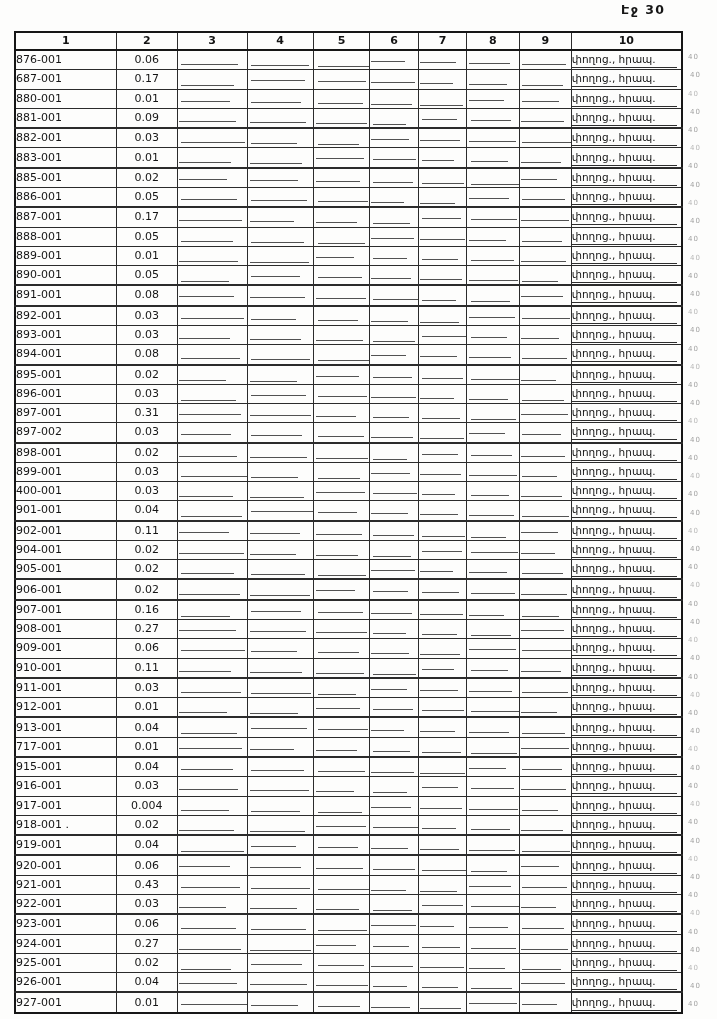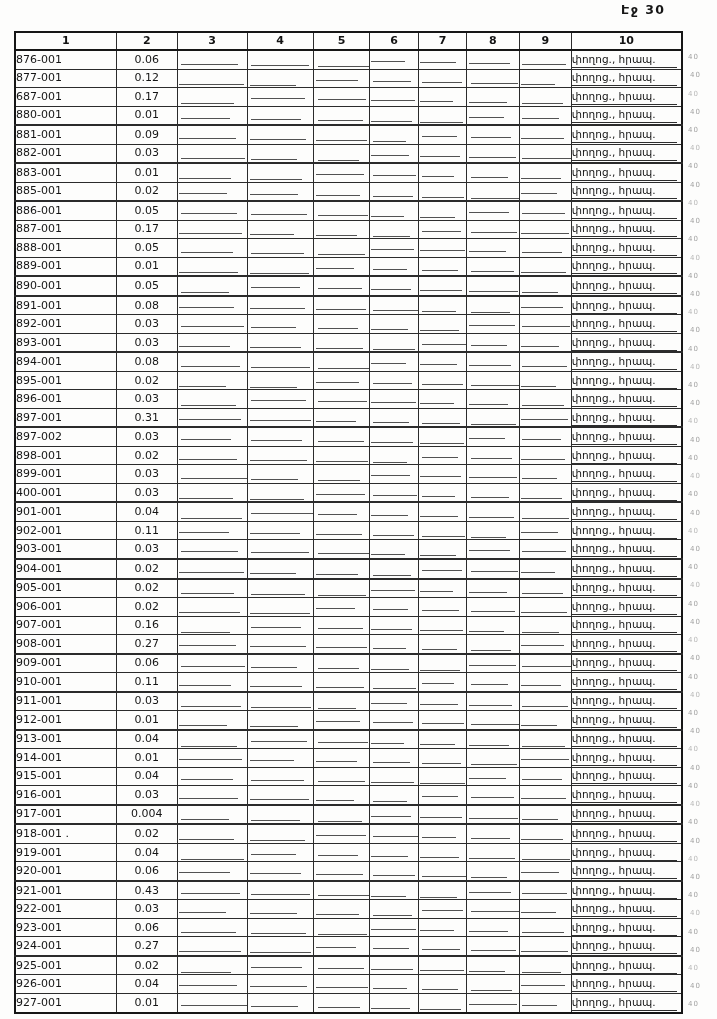--- a/index.html
+++ b/index.html
@@ -117,46 +117,20 @@
           </td>
           <td class="empty">
             <div class="dash" style="top: 12px; left: 4%; width: 80%;"></div>
           </td>
           <td class="empty">
             <div class="dash" style="top: 13px; left: 5%; width: 85%;"></div>
           </td>
           <td class="street"><span>փողոց., հրապ.</span></td>
         </tr>
         <tr>
-          <td class="id">877-001</td>
-          <td class="val">0.12</td>
-          <td class="empty">
-            <div class="dash" style="top: 14px; left: 2%; width: 94%;"></div>
-          </td>
-          <td class="empty">
-            <div class="dash" style="top: 15px; left: 3%; width: 71%;"></div>
-          </td>
-          <td class="empty">
-            <div class="dash" style="top: 10px; left: 4%; width: 76%;"></div>
-          </td>
-          <td class="empty">
-            <div class="dash" style="top: 11px; left: 5%; width: 81%;"></div>
-          </td>
-          <td class="empty">
-            <div class="dash" style="top: 12px; left: 6%; width: 86%;"></div>
-          </td>
-          <td class="empty">
-            <div class="dash" style="top: 13px; left: 7%; width: 91%;"></div>
-          </td>
-          <td class="empty">
-            <div class="dash" style="top: 14px; left: 2%; width: 68%;"></div>
-          </td>
-          <td class="street"><span>փողոց., հրապ.</span></td>
-        </tr>
-        <tr>
           <td class="id">687-001</td>
           <td class="val">0.17</td>
           <td class="empty">
             <div class="dash" style="top: 15px; left: 5%; width: 77%;"></div>
           </td>
           <td class="empty">
             <div class="dash" style="top: 10px; left: 6%; width: 82%;"></div>
           </td>
           <td class="empty">
             <div class="dash" style="top: 11px; left: 7%; width: 87%;"></div>
@@ -767,46 +741,20 @@
           </td>
           <td class="empty">
             <div class="dash" style="top: 15px; left: 7%; width: 69%;"></div>
           </td>
           <td class="empty">
             <div class="dash" style="top: 10px; left: 2%; width: 74%;"></div>
           </td>
           <td class="street"><span>փողոց., հրապ.</span></td>
         </tr>
         <tr>
-          <td class="id">903-001</td>
-          <td class="val">0.03</td>
-          <td class="empty">
-            <div class="dash" style="top: 11px; left: 5%; width: 83%;"></div>
-          </td>
-          <td class="empty">
-            <div class="dash" style="top: 12px; left: 6%; width: 88%;"></div>
-          </td>
-          <td class="empty">
-            <div class="dash" style="top: 13px; left: 7%; width: 93%;"></div>
-          </td>
-          <td class="empty">
-            <div class="dash" style="top: 14px; left: 2%; width: 70%;"></div>
-          </td>
-          <td class="empty">
-            <div class="dash" style="top: 15px; left: 3%; width: 75%;"></div>
-          </td>
-          <td class="empty">
-            <div class="dash" style="top: 10px; left: 4%; width: 80%;"></div>
-          </td>
-          <td class="empty">
-            <div class="dash" style="top: 11px; left: 5%; width: 85%;"></div>
-          </td>
-          <td class="street"><span>փողոց., հրապ.</span></td>
-        </tr>
-        <tr>
           <td class="id">904-001</td>
           <td class="val">0.02</td>
           <td class="empty">
             <div class="dash" style="top: 12px; left: 2%; width: 94%;"></div>
           </td>
           <td class="empty">
             <div class="dash" style="top: 13px; left: 3%; width: 71%;"></div>
           </td>
           <td class="empty">
             <div class="dash" style="top: 14px; left: 4%; width: 76%;"></div>
@@ -1053,21 +1001,21 @@
           </td>
           <td class="empty">
             <div class="dash" style="top: 14px; left: 4%; width: 78%;"></div>
           </td>
           <td class="empty">
             <div class="dash" style="top: 15px; left: 5%; width: 83%;"></div>
           </td>
           <td class="street"><span>փողոց., հրապ.</span></td>
         </tr>
         <tr>
-          <td class="id">914-001</td>
+          <td class="id">717-001</td>
           <td class="val">0.01</td>
           <td class="empty">
             <div class="dash" style="top: 10px; left: 2%; width: 92%;"></div>
           </td>
           <td class="empty">
             <div class="dash" style="top: 11px; left: 3%; width: 69%;"></div>
           </td>
           <td class="empty">
             <div class="dash" style="top: 12px; left: 4%; width: 74%;"></div>
           </td>

